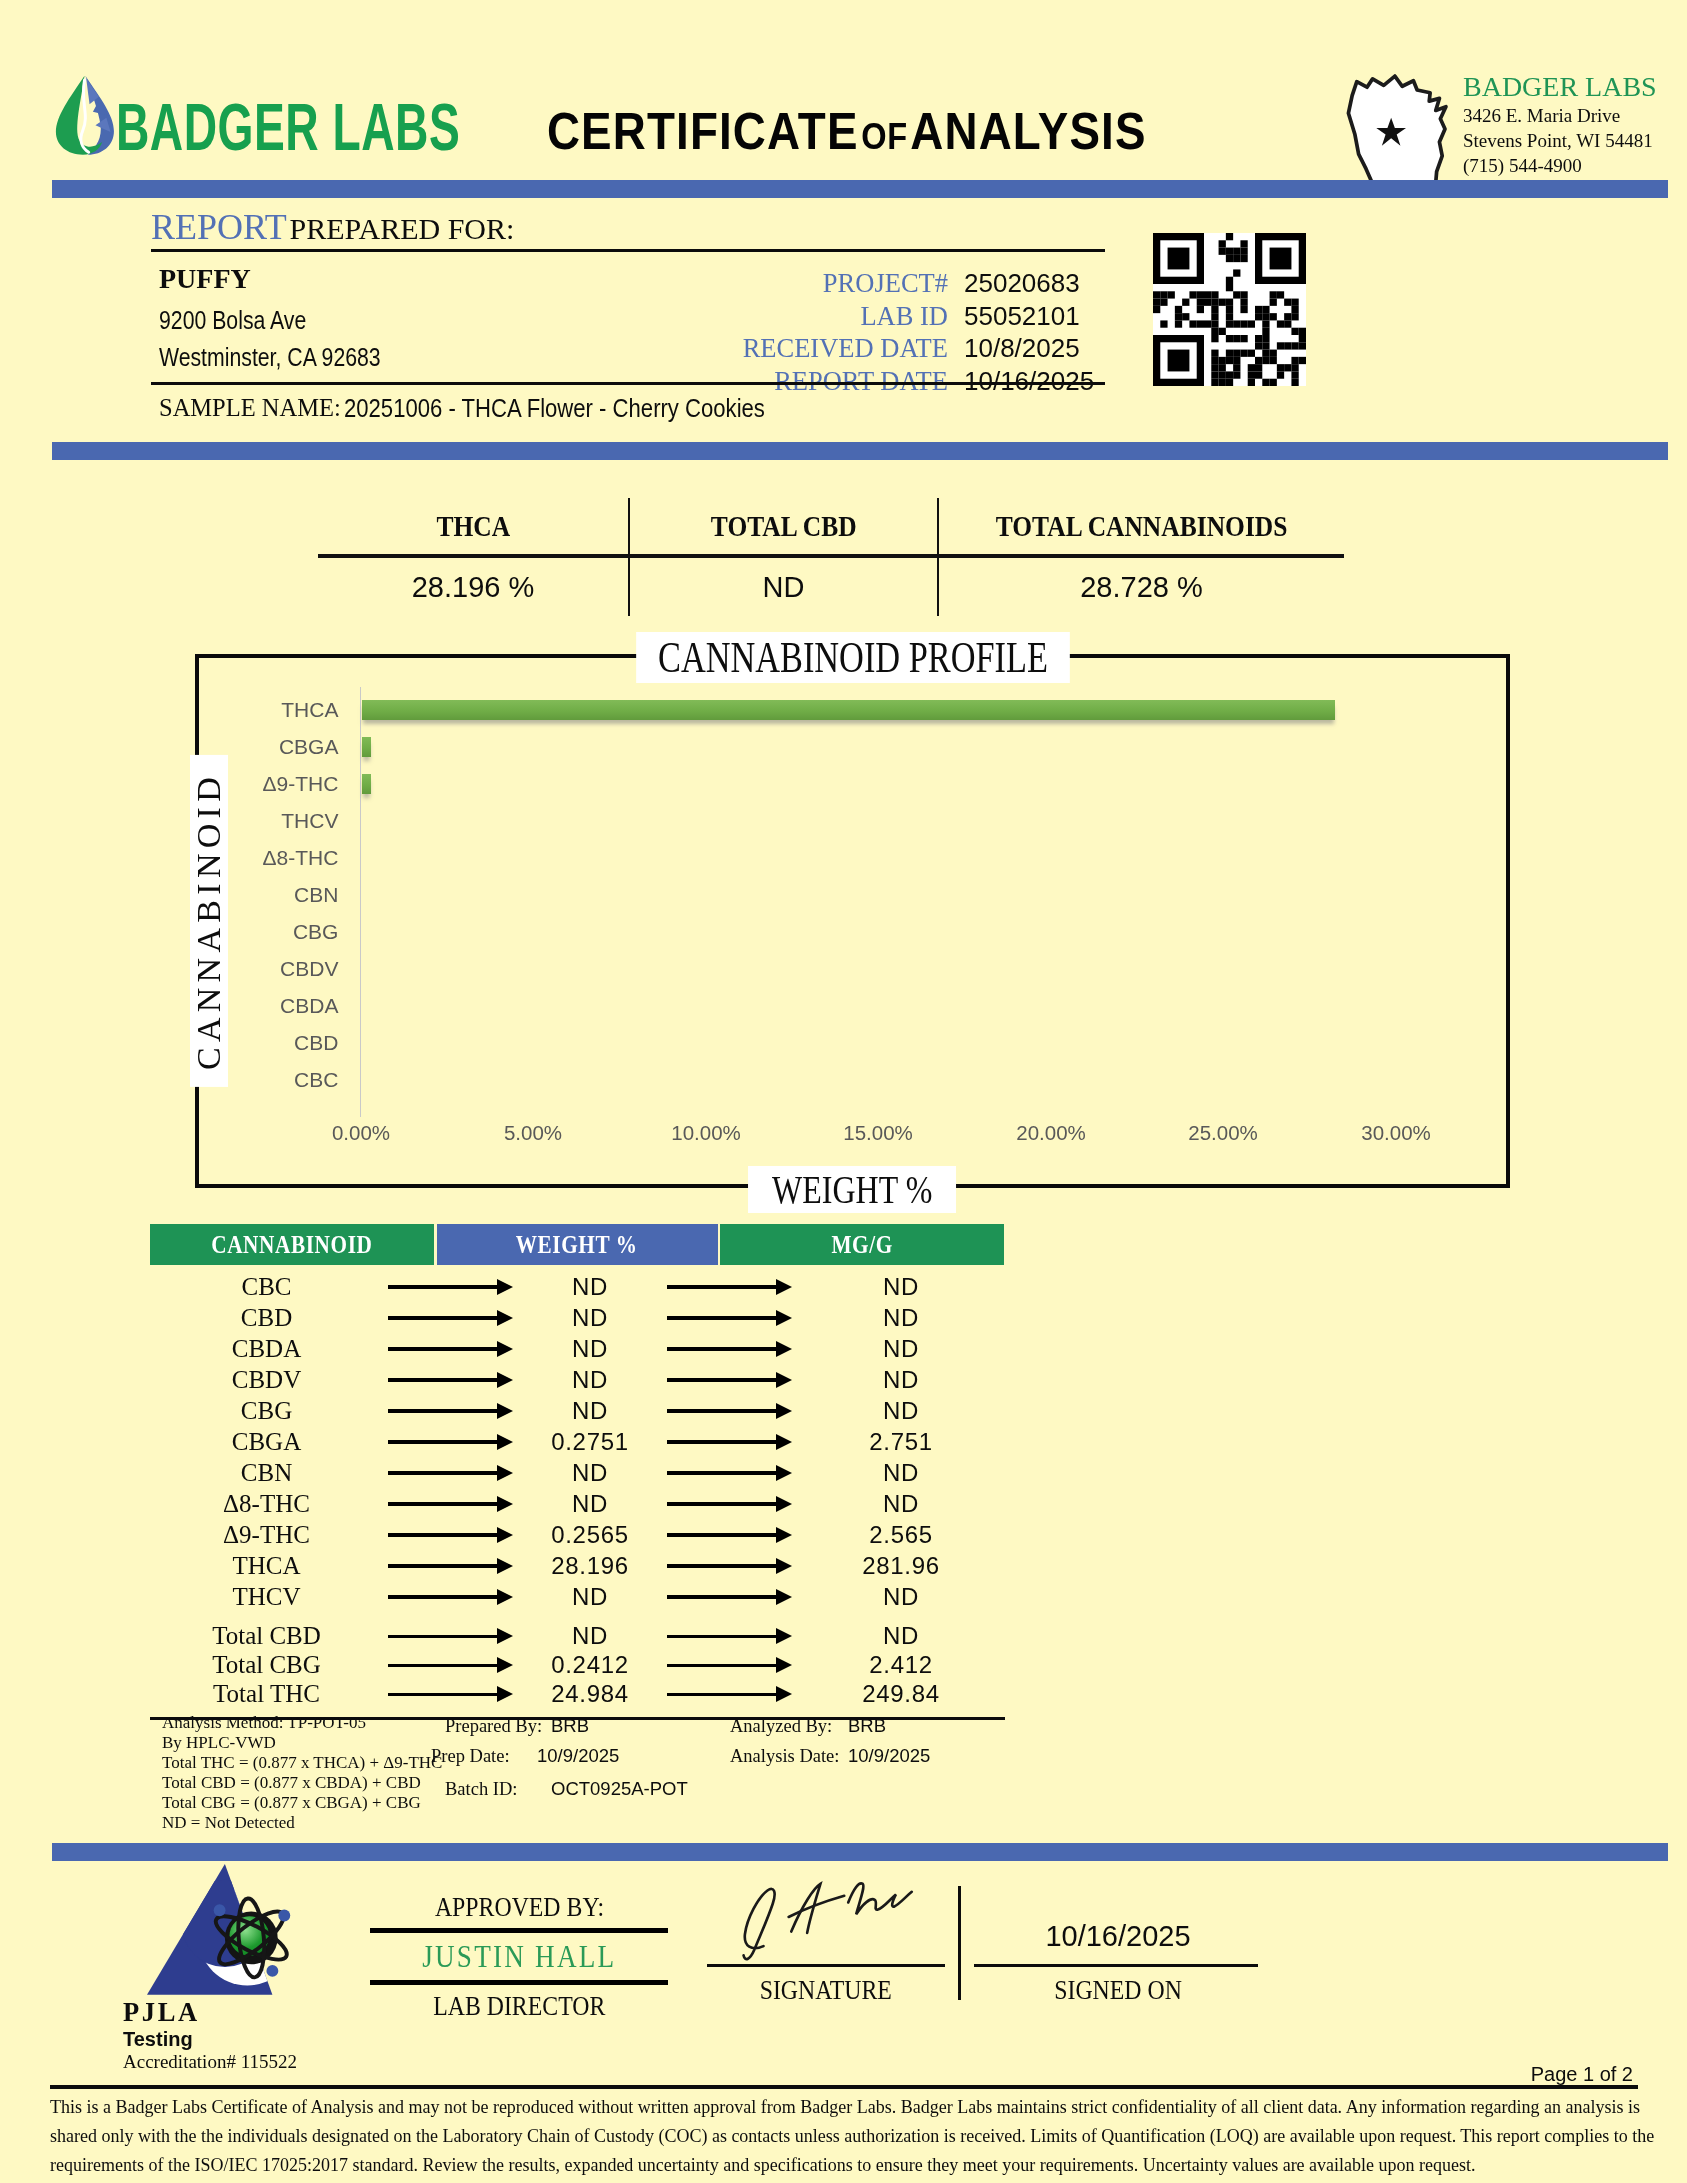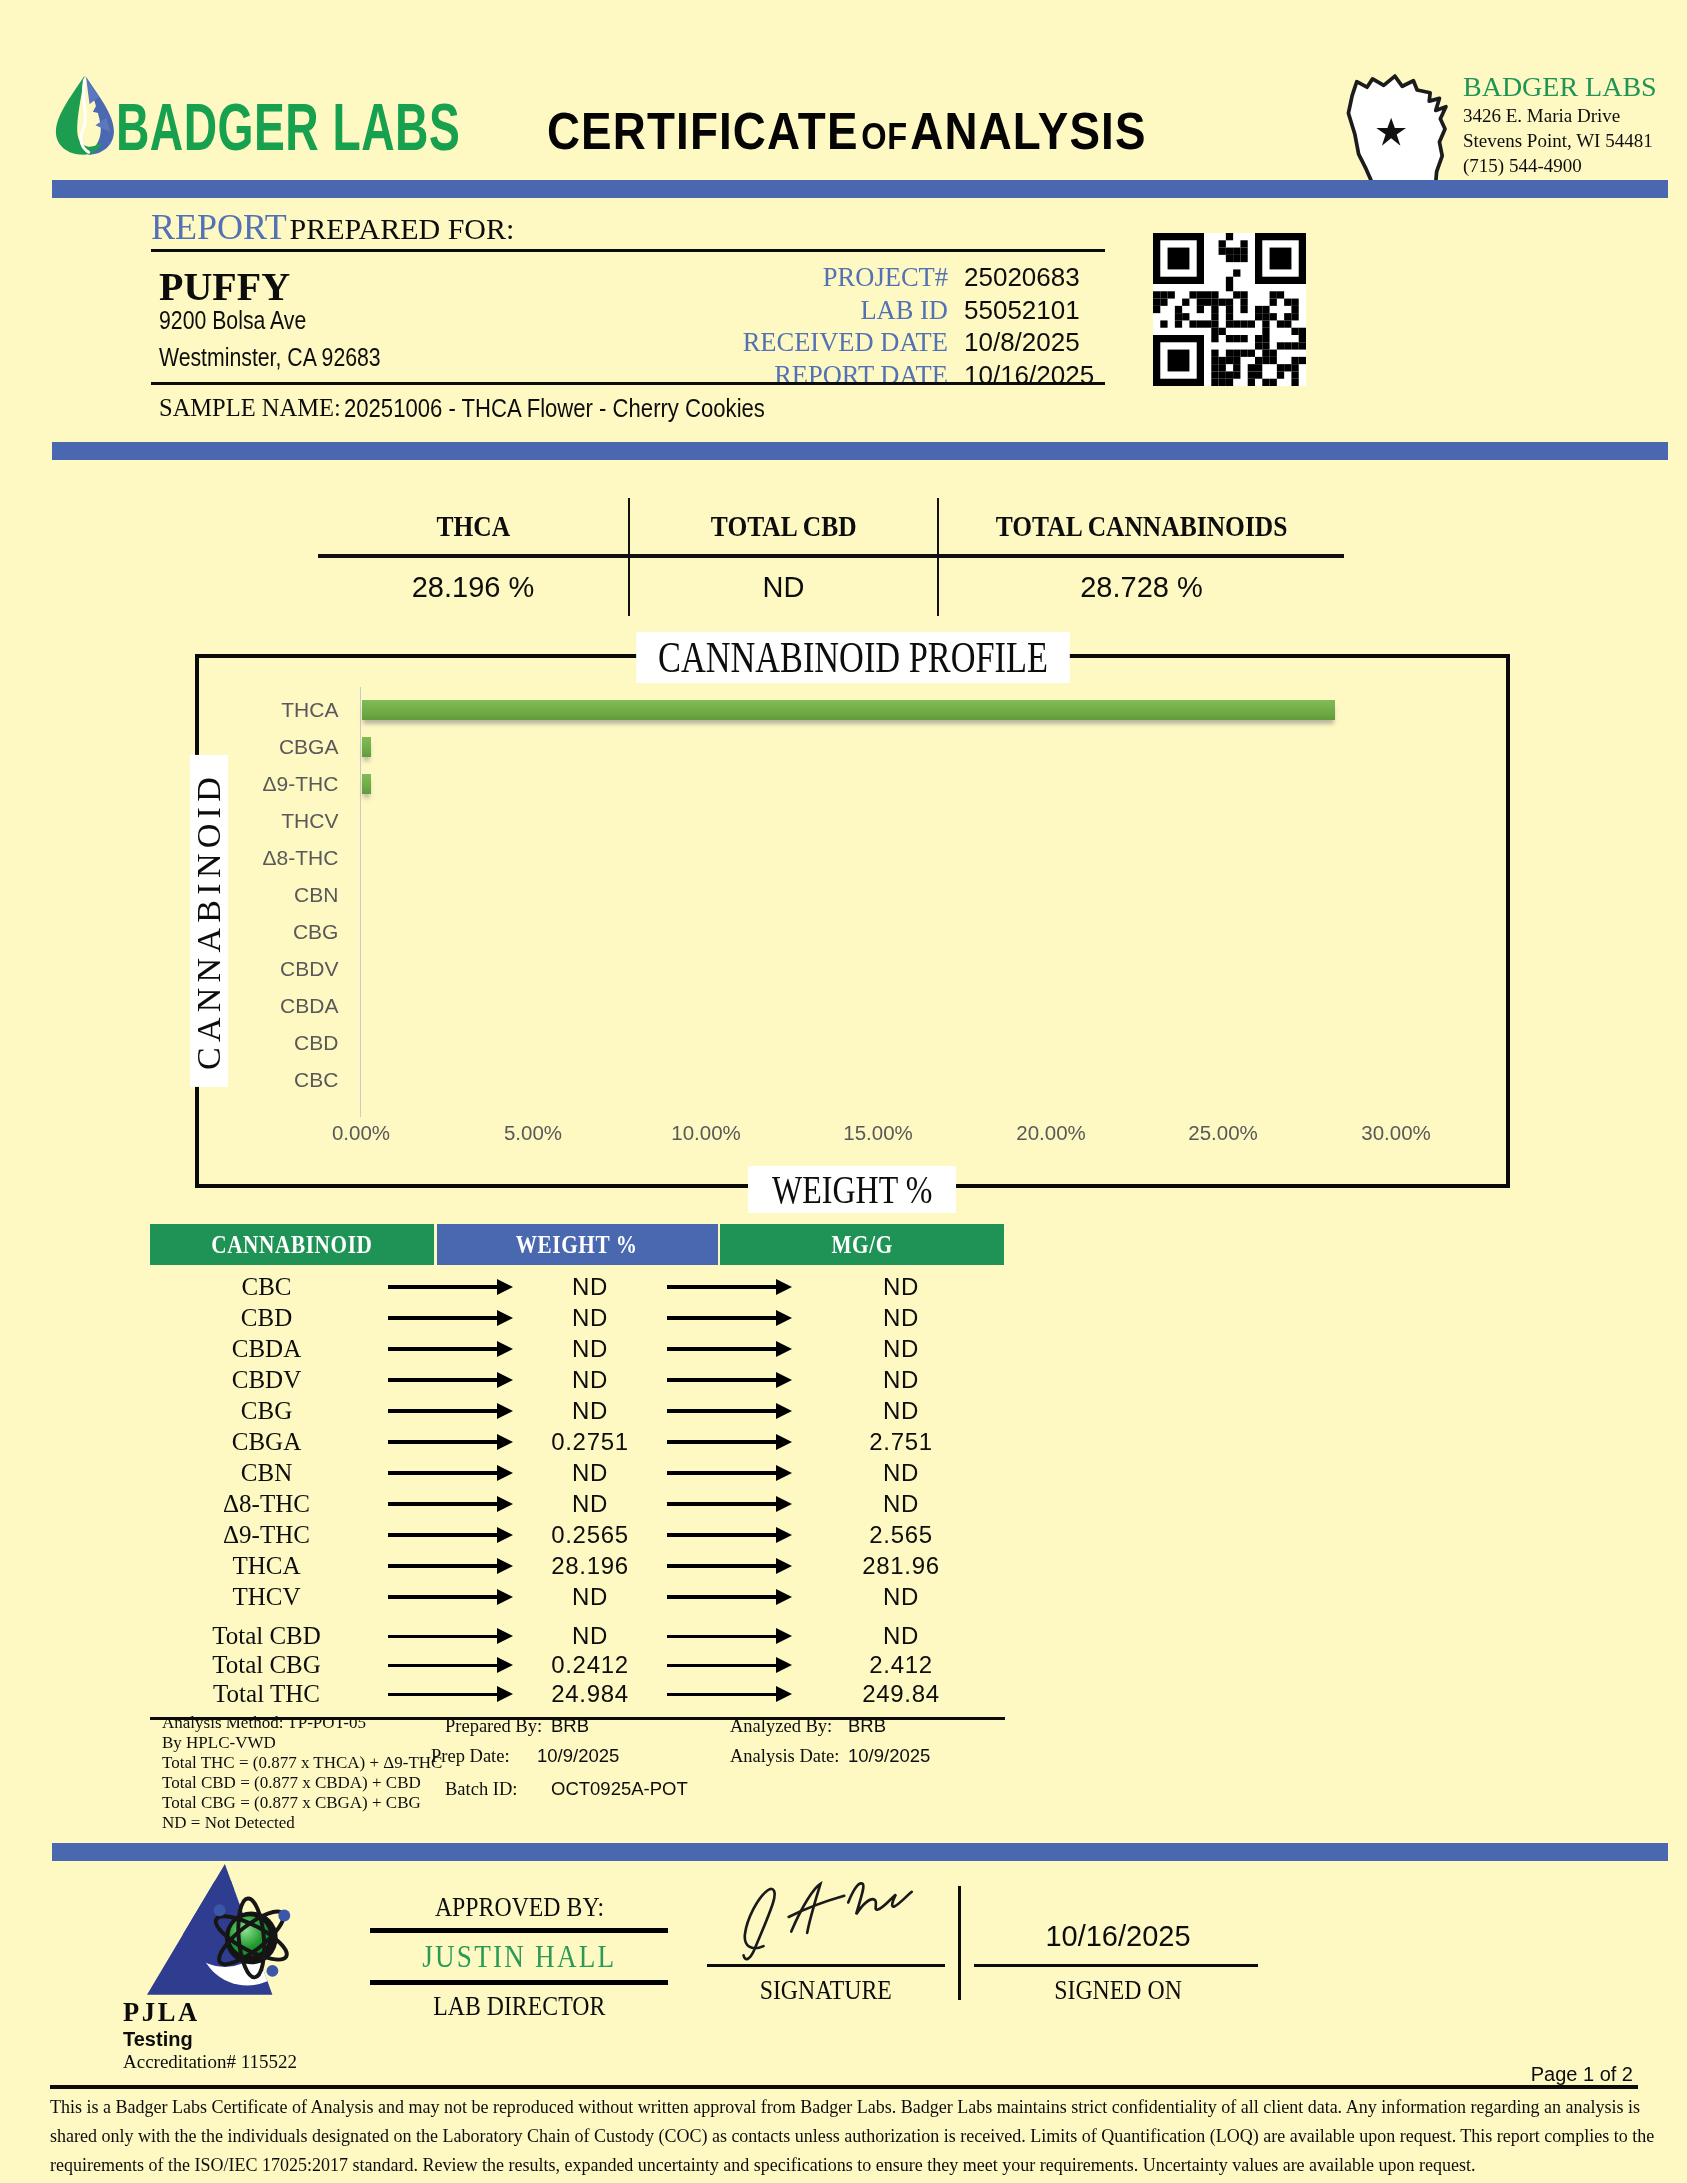--- a/index.html
+++ b/index.html
@@ -18,21 +18,21 @@
   .coa-title{left:423px;top:101px;width:847px;text-align:center;white-space:nowrap;
              font-family:"Liberation Sans",sans-serif;font-weight:800;color:#050505;}
   .coa-inner{display:inline-block;transform:scaleX(.88);transform-origin:center;}
   .coa-w{font-size:52px;letter-spacing:1.3px;}
   .coa-of{font-size:37px;letter-spacing:0.7px;text-transform:uppercase;}
   .lab-name{color:#1f9455;font-size:28px;white-space:nowrap;}
   .lab-addr{font-size:19px;line-height:25px;white-space:nowrap;}
   
   .rep-accent{color:#5371b5;font-size:36px;}
   .rep-rest{font-size:30px;}
-  .client-name{font-size:40px;font-weight:700;}
+  .client-name{font-size:28px;font-weight:700;}
   .client-addr{font-size:25px;}
   .meta-row{display:flex;align-items:baseline;height:26.5px;margin-bottom:6px;}
   .meta-label{flex:1;text-align:right;color:#5371b5;font-size:26.5px;white-space:nowrap;}
   .meta-value{width:149px;padding-left:16px;font-size:26px;white-space:nowrap;}
   .sample-label{font-size:24.5px;}
   .sample-value{font-size:26px;}
   
   #summary{left:318px;top:498px;width:1025px;display:grid;grid-template-columns:310px 311px 405px;}
   .sum-col{display:flex;flex-direction:column;}
   .sum-col.mid{border-left:2.6px solid #111;border-right:2.6px solid #111;}
@@ -138,21 +138,21 @@
   <div class="abs" style="left:151px;top:206px;white-space:nowrap;">
     <span class="rep-accent">REPORT</span>
     <span class="rep-rest">PREPARED FOR:</span>
   </div>
   <div class="rule" style="left:151px;top:249px;width:954px;height:3.3px;"></div>
 
   <div class="abs client-name" style="left:159px;top:263px;">PUFFY</div>
   <div class="abs client-addr sans" style="left:159px;top:306px;"><span class="cxl">9200 Bolsa Ave</span></div>
   <div class="abs client-addr sans" style="left:159px;top:343px;"><span class="cxl">Westminster, CA 92683</span></div>
 
-  <div class="abs" style="left:609px;top:262px;width:504px;">
+  <div class="abs" style="left:609px;top:268px;width:504px;">
     <div class="meta-row">
       <span class="meta-label">PROJECT#</span>
       <span class="meta-value sans">25020683</span>
     </div>
     <div class="meta-row">
       <span class="meta-label">LAB ID</span>
       <span class="meta-value sans">55052101</span>
     </div>
     <div class="meta-row">
       <span class="meta-label">RECEIVED DATE</span>

